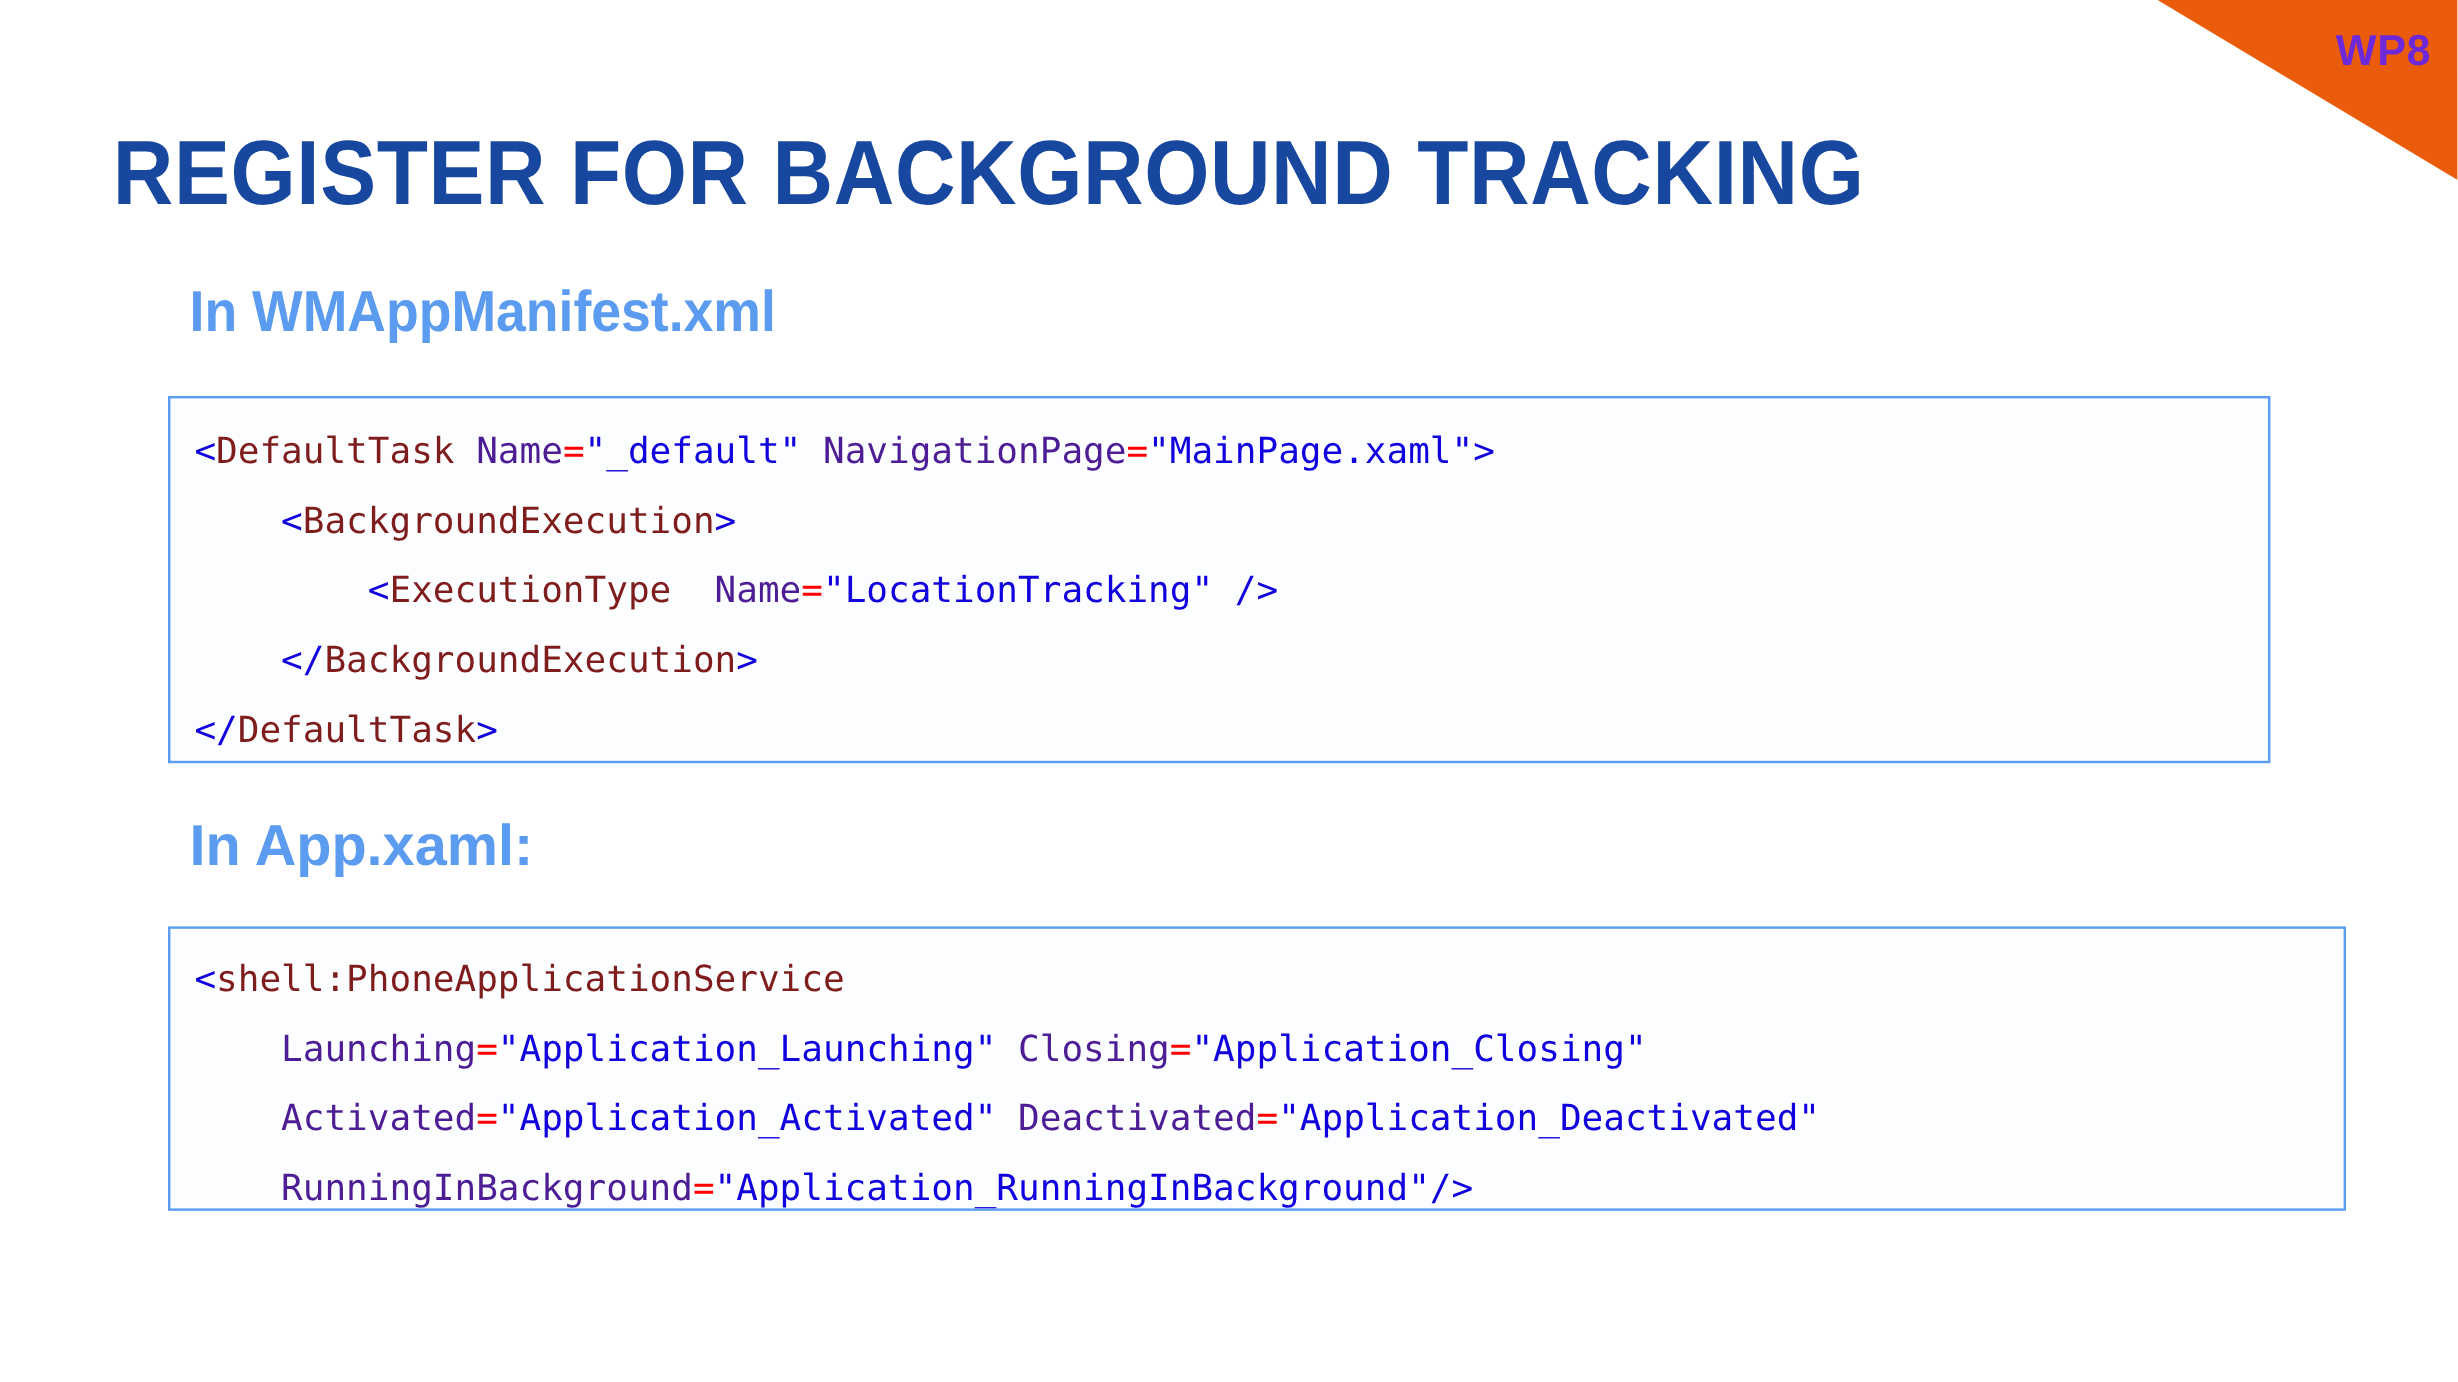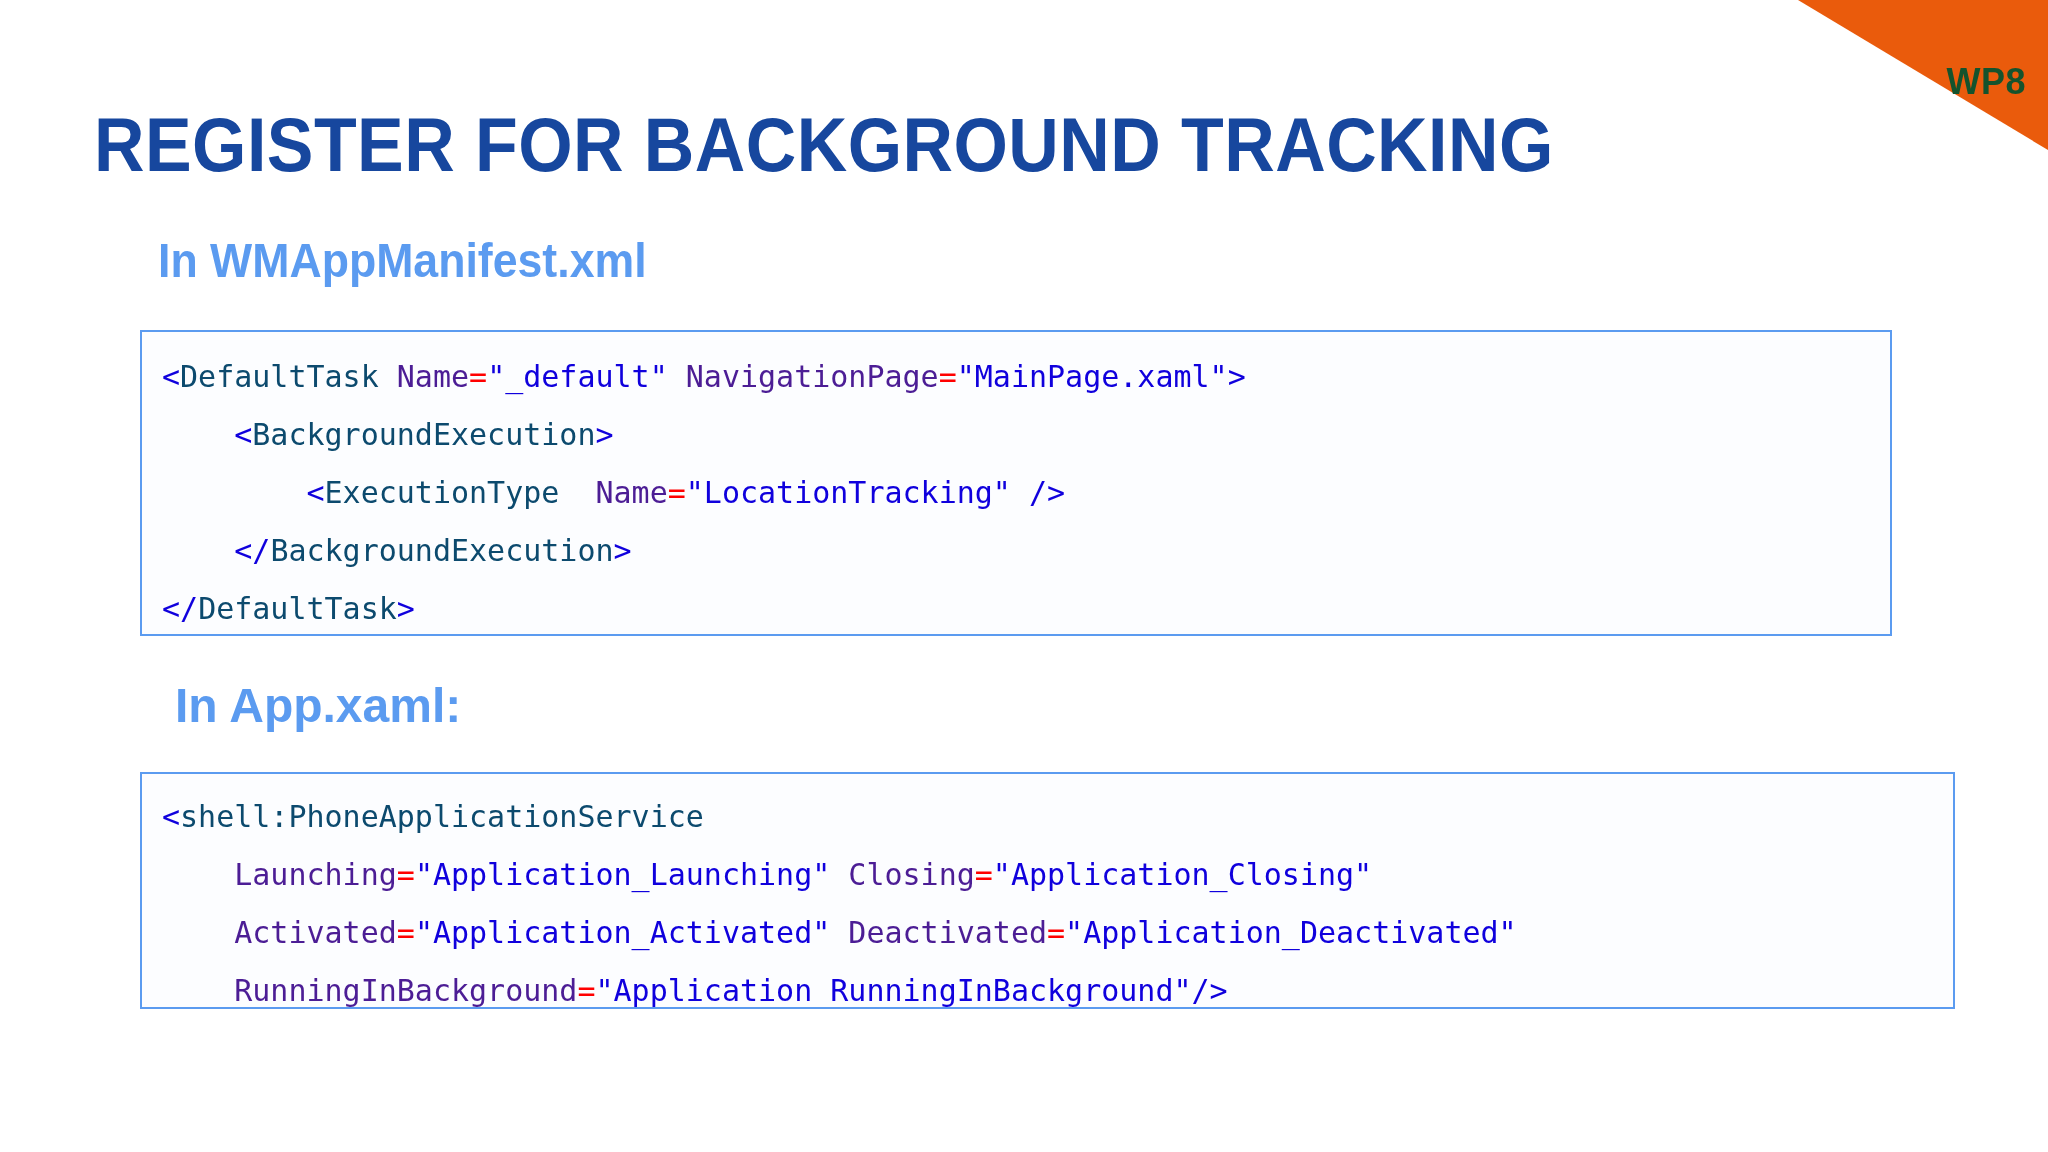--- a/index.html
+++ b/index.html
@@ -32,27 +32,26 @@
     right: 0;
     width: 0;
     height: 0;
     border-top: 150px solid #EA5B0C;
     border-left: 250px solid transparent;
   }
   #corner-flag .flag-label {
     position: absolute;
     top: 24px;
     right: 22px;
-    color: #14532d;
+    color: #6d28d9;
     font-family: "Liberation Sans", sans-serif;
     font-weight: bold;
     font-size: 36px;
     letter-spacing: 0.5px;
     line-height: 1;
-    margin-top: 40px;
   }
 
   
   #slide-title {
     position: absolute;
     left: 94px;
     top: 104px;
     color: #17479E;
     font-family: "Liberation Sans Narrow", "Liberation Sans", sans-serif;
     font-weight: bold;
@@ -74,21 +73,21 @@
     line-height: 52px;
     white-space: nowrap;
   }
   #heading-manifest {
     left: 158px;
     top: 235px;
     transform: scaleX(0.93);
     transform-origin: left top;
   }
   #heading-appxaml {
-    left: 175px;
+    left: 158px;
     top: 680px;
   }
 
   
   .code-box {
     position: absolute;
     left: 140px;
     border: 2px solid #5B9BF0;
     background: #FCFDFF;
     box-sizing: border-box;
@@ -107,21 +106,21 @@
   #code-box-appxaml {
     top: 772px;
     width: 1815px;
     height: 237px;
     padding: 14px 0 10px 20px;
   }
   .code-line { display: block; height: 58px; }
 
   
   .tok-bracket { color: #1000DD; }
-  .tok-tag     { color: #0c4a6e; }
+  .tok-tag     { color: #7f1d1d; }
   .tok-attr    { color: #4c1d95; }
   .tok-eq      { color: #FF0000; }
   .tok-val     { color: #1000DD; }
   .tok-plain   { color: #1000DD; }
 
   
   #footer { position: absolute; left: 0; top: 1055px; width: 2048px; height: 97px; }
 </style>
 </head>
 <body>

